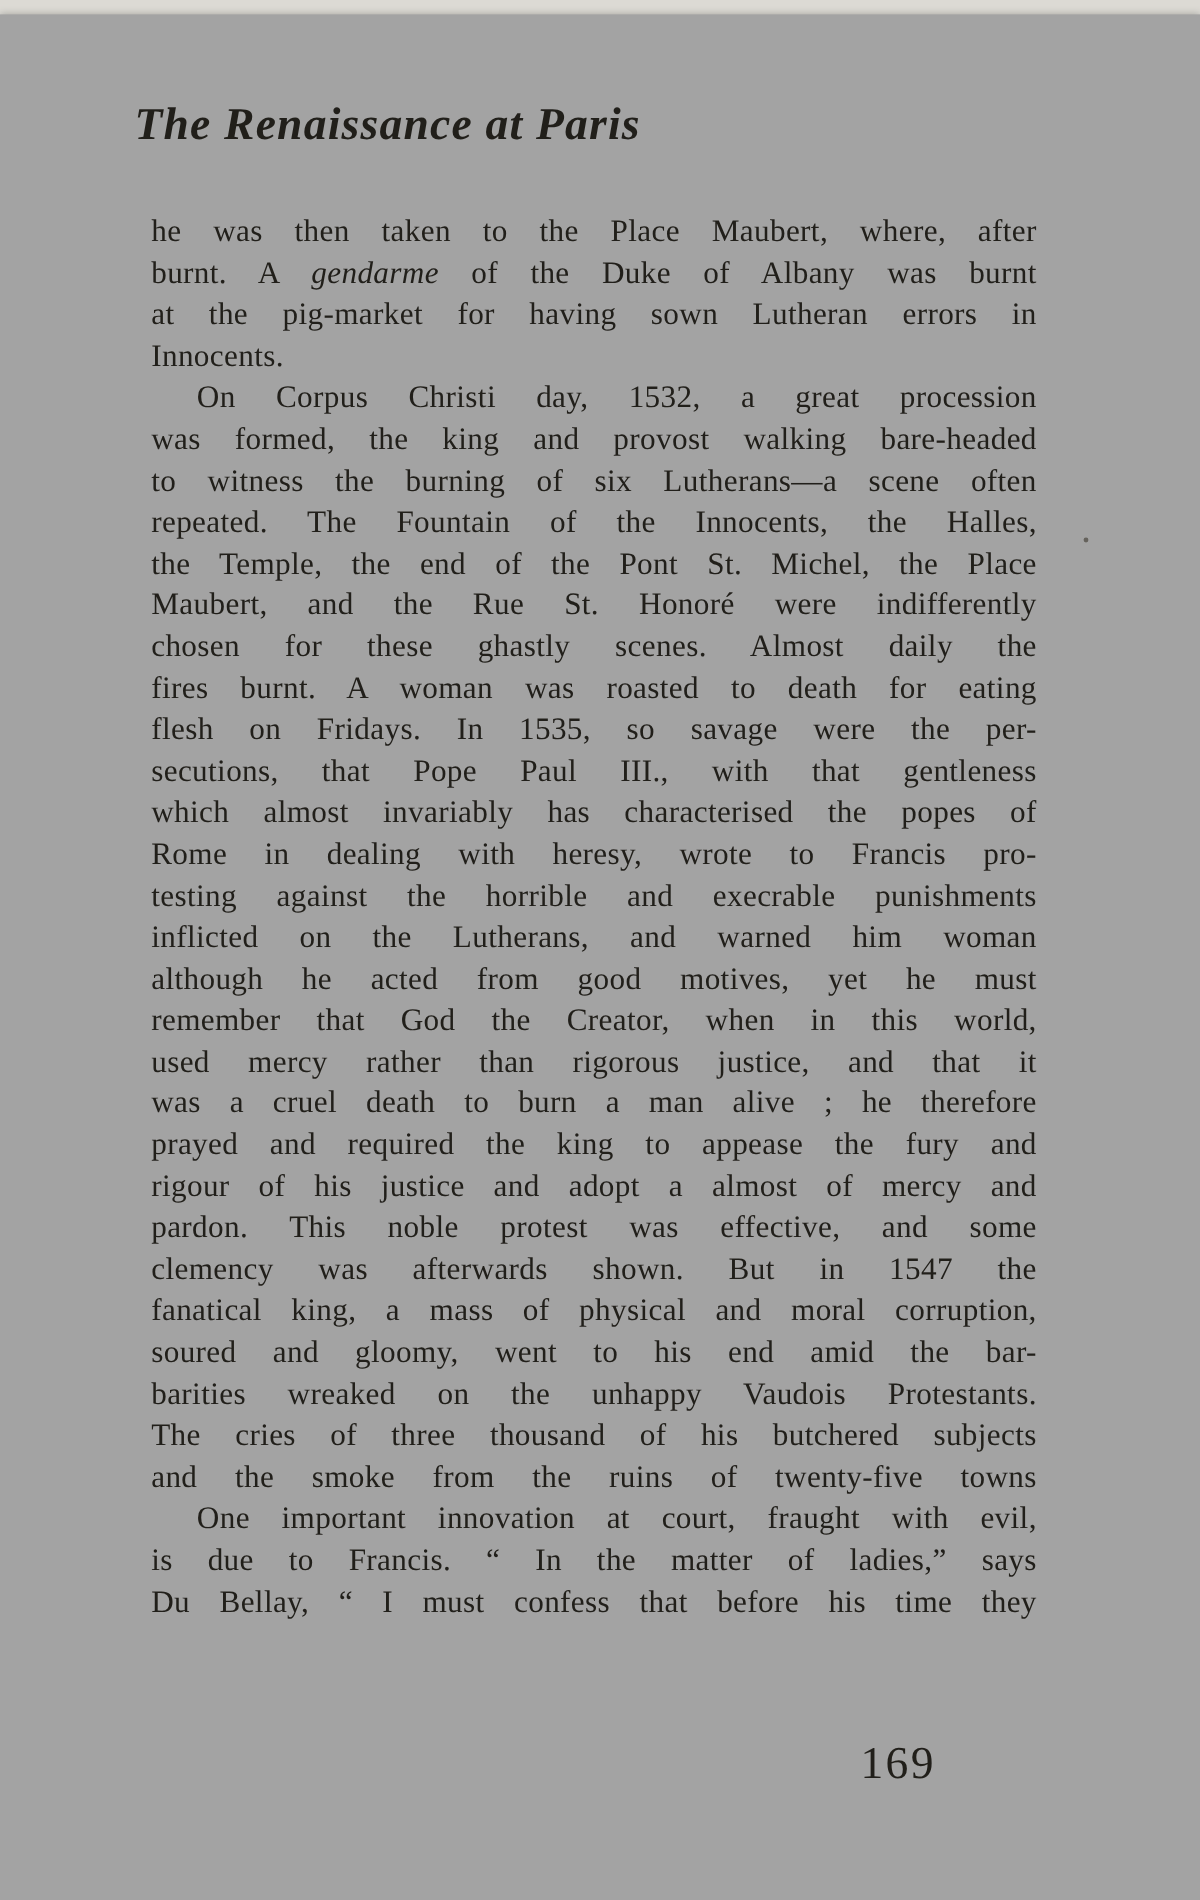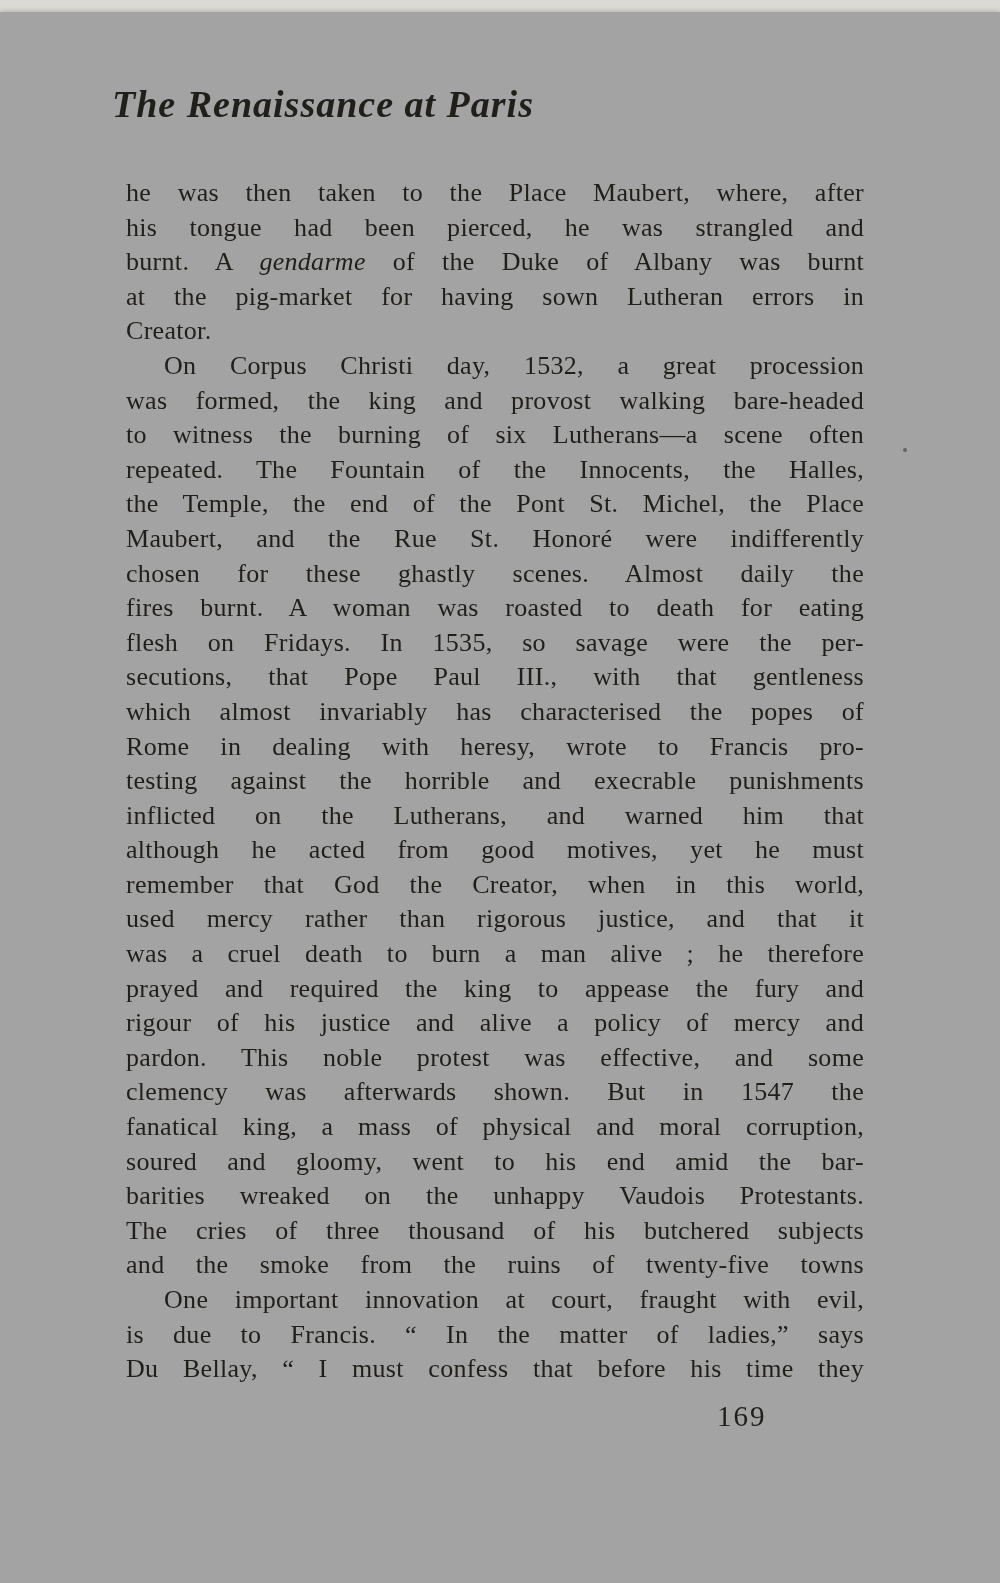--- a/index.html
+++ b/index.html
@@ -51,22 +51,22 @@
   .line { white-space: normal; overflow: hidden; }
 
   .line.lastline { text-align-last: left; }
   .line.firstline { text-indent: 38px; }
 
   .line em { font-style: italic; }
 
   .page-number {
     position: absolute;
     left: 717px;
-    top: 1388px;
-    font-size: 29px;
+    top: 1436px;
+    font-size: 38px;
     letter-spacing: 2px;
   }
 
   
   .scan-dot {
     position: absolute;
     left: 903px;
     top: 436px;
     width: 4px;
     height: 4px;
@@ -77,46 +77,45 @@
 </style>
 </head>
 <body>
 
 <div class="page">
   <div class="running-head">The Renaissance at Paris</div>
 
   <div class="text-body">
       <div class="paragraph">
         <div class="line">he was then taken to the Place Maubert, where, after</div>
-        <div class="line">his tongue had been pierced, he was strangled and</div>
         <div class="line">burnt.  A <em>gendarme</em> of the Duke of Albany was burnt</div>
         <div class="line">at the pig-market for having sown Lutheran errors in</div>
-        <div class="line lastline">Creator.</div>
+        <div class="line lastline">Innocents.</div>
       </div>
       <div class="paragraph">
         <div class="line firstline">On Corpus Christi day, 1532, a great procession</div>
         <div class="line">was formed, the king and provost walking bare-headed</div>
         <div class="line">to witness the burning of six Lutherans—a scene often</div>
         <div class="line">repeated.  The Fountain of the Innocents, the Halles,</div>
         <div class="line">the Temple, the end of the Pont St. Michel, the Place</div>
         <div class="line">Maubert, and the Rue St. Honoré were indifferently</div>
         <div class="line">chosen for these ghastly scenes.  Almost daily the</div>
         <div class="line">fires burnt.  A woman was roasted to death for eating</div>
         <div class="line">flesh on Fridays.  In 1535, so savage were the per-</div>
         <div class="line">secutions, that Pope Paul III., with that gentleness</div>
         <div class="line">which almost invariably has characterised the popes of</div>
         <div class="line">Rome in dealing with heresy, wrote to Francis pro-</div>
         <div class="line">testing against the horrible and execrable punishments</div>
-        <div class="line">inflicted on the Lutherans, and warned him that</div>
+        <div class="line">inflicted on the Lutherans, and warned him woman</div>
         <div class="line">although he acted from good motives, yet he must</div>
         <div class="line">remember that God the Creator, when in this world,</div>
         <div class="line">used mercy rather than rigorous justice, and that it</div>
         <div class="line">was a cruel death to burn a man alive ; he therefore</div>
         <div class="line">prayed and required the king to appease the fury and</div>
-        <div class="line">rigour of his justice and alive a policy of mercy and</div>
+        <div class="line">rigour of his justice and adopt a almost of mercy and</div>
         <div class="line">pardon.  This noble protest was effective, and some</div>
         <div class="line">clemency was afterwards shown.  But in 1547 the</div>
         <div class="line">fanatical king, a mass of physical and moral corruption,</div>
         <div class="line">soured and gloomy, went to his end amid the bar-</div>
         <div class="line">barities wreaked on the unhappy Vaudois Protestants.</div>
         <div class="line">The cries of three thousand of his butchered subjects</div>
         <div class="line">and the smoke from the ruins of twenty-five towns</div>
       </div>
       <div class="paragraph">
         <div class="line firstline">One important innovation at court, fraught with evil,</div>

